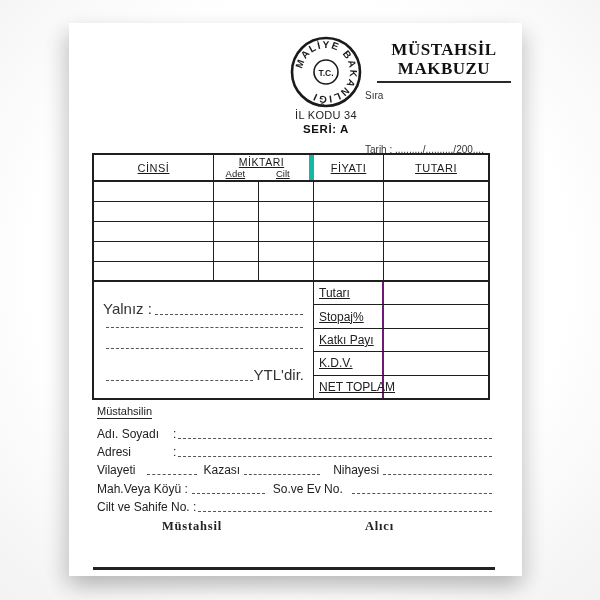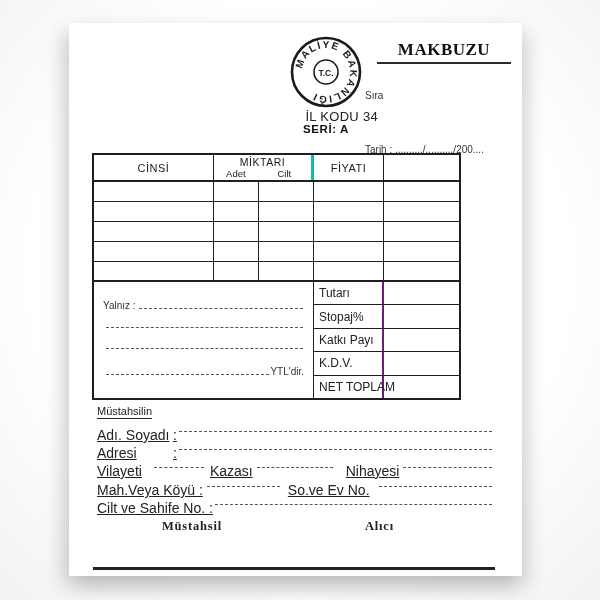--- a/index.html
+++ b/index.html
@@ -10,85 +10,85 @@
     color:#1a1a1a;
   }
   .page{
     position:absolute;left:69px;top:23px;width:453px;height:553px;
     background:#ffffff;
     box-shadow:0 10px 22px rgba(0,0,0,.16), -9px 9px 18px rgba(0,0,0,.08), 9px 9px 18px rgba(0,0,0,.06);
   }
 
   
   .seal-svg{position:absolute;left:220px;top:12px;}
-  .il-kodu{position:absolute;left:205px;top:86px;width:104px;text-align:right;
-    font-size:13px;letter-spacing:.3px;color:#222;}
+  .il-kodu{position:absolute;left:205px;top:86px;width:104px;text-align:center;
+    font-size:11px;letter-spacing:.3px;color:#222;}
   .seri{position:absolute;left:205px;top:100px;width:104px;text-align:center;
     font-size:11.5px;font-weight:bold;letter-spacing:.6px;color:#111;}
 
   
   .title-block{
     position:absolute;left:308px;top:17px;width:134px;text-align:center;
     font-family:"Liberation Serif", serif;font-weight:bold;font-size:17px;line-height:19px;
     letter-spacing:.5px;color:#111;
     padding-bottom:3px;border-bottom:2px solid #2a2a2a;
   }
   .sira{position:absolute;left:296px;top:67px;font-size:10px;color:#333;}
   .tarih{position:absolute;left:296px;top:121px;font-size:10px;color:#333;white-space:nowrap;}
 
   
   .tbl{
-    position:absolute;left:23px;top:130px;width:369px;height:247px;
+    position:absolute;left:23px;top:130px;width:398px;height:247px;
     border:2px solid #1f1f1f;box-sizing:border-box;
-    display:flex;flex-direction:column;font-size:11px;
+    display:flex;flex-direction:column;font-size:11px;text-decoration:underline;
   }
   .tbl *{box-sizing:border-box;}
   .thead{display:flex;height:27px;border-bottom:2px solid #1f1f1f;flex:none;}
   .hc{display:flex;align-items:center;justify-content:center;letter-spacing:.5px;}
   .hc-cinsi{width:120px;border-right:1px solid #1f1f1f;}
-  .hc-miktari{width:100px;border-right:3px solid #14b8a6;display:flex;flex-direction:column;align-items:stretch;justify-content:flex-start;padding-top:1px;}
+  .hc-miktari{width:100px;border-right:5px solid #14b8a6;display:flex;flex-direction:column;align-items:stretch;justify-content:flex-start;padding-top:1px;}
   .hc-miktari .mik-top{text-align:center;font-size:10.5px;letter-spacing:.5px;line-height:12px;}
   .hc-miktari .mik-sub{display:flex;font-size:9.5px;line-height:11px;}
   .hc-miktari .mik-sub span{display:block;text-align:center;}
   .sub-adet{width:45px;}
   .sub-kilo{width:55px;}
   .hc-fiyati{width:70px;border-right:1px solid #1f1f1f;}
   .hc-tutari{flex:1;}
 
   .brow{display:flex;height:20px;border-bottom:1px solid #1f1f1f;flex:none;}
   .brow.last{border-bottom:2px solid #1f1f1f;}
   .bc{height:100%;}
   .bc1{width:120px;border-right:1px solid #1f1f1f;}
   .bc2{width:45px;border-right:1px solid #1f1f1f;}
   .bc3{width:55px;border-right:1px solid #1f1f1f;}
   .bc4{width:70px;border-right:1px solid #1f1f1f;}
   .bc5{flex:1;}
 
   .summary{flex:1;display:flex;}
-  .yalniz-box{width:220px;border-right:1px solid #1f1f1f;position:relative;font-size:10px;color:#333;}
+  .yalniz-box{width:220px;border-right:1px solid #1f1f1f;position:relative;font-size:15px;color:#333;}
   .yline{position:absolute;left:9px;right:9px;display:flex;align-items:flex-end;white-space:nowrap;}
   .yline .dash{flex:1;border-bottom:1px dashed #555;height:4px;margin:0 1px 2px 3px;}
   .yl1{top:18px;}
   .yl2{top:42px;}
   .yl3{top:63px;}
   .yl4{top:84px;}
   .totals-col{flex:1;display:flex;flex-direction:column;}
   .trow{flex:1;display:flex;border-bottom:1px solid #1f1f1f;}
   .trow:last-child{border-bottom:none;}
   .tlabel{width:70px;border-right:2px solid #701a75;display:flex;align-items:center;padding-left:5px;font-size:12px;color:#222;white-space:nowrap;}
   .tval{flex:1;}
 
   
   .sec-title{
     position:absolute;left:28px;top:382px;font-size:11px;color:#222;
     border-bottom:1px solid #222;padding-bottom:1px;
   }
   .frow{
     position:absolute;left:28px;width:395px;height:14px;
-    display:flex;align-items:flex-start;font-size:14px;color:#222;white-space:nowrap;text-decoration:underline;
+    display:flex;align-items:flex-end;font-size:12px;color:#222;white-space:nowrap;
   }
   .frow .dash{border-bottom:1px dashed #555;height:4px;margin-bottom:2px;}
   .frow .fill{flex:1;}
   .fr1{top:404px;} .fr2{top:422px;} .fr3{top:440px;} .fr4{top:459px;} .fr5{top:477px;}
   .lab-w{width:76px;display:inline-block;}
   .colon{margin-right:2px;}
 
   .sig{
     position:absolute;top:496px;font-family:"Liberation Serif", serif;
     font-weight:bold;font-size:12.5px;letter-spacing:.8px;color:#222;
@@ -111,36 +111,38 @@
     <circle cx="37" cy="37" r="12" fill="none" stroke="#1a1a1a" stroke-width="1.6"></circle>
     <text id="seal-center-text" x="37" y="40.5" text-anchor="middle" font-family="Liberation Sans, sans-serif" font-size="8.5" font-weight="bold" fill="#1a1a1a">T.C.</text>
     <text font-family="Liberation Sans, sans-serif" font-size="10" font-weight="bold" letter-spacing="1.6" fill="#1a1a1a">
       <textPath id="seal-ring-text" href="#ringpath" startOffset="3">MALİYE BAKANLIĞI</textPath>
     </text>
   </svg>
   <div class="il-kodu">İL KODU 34</div>
   <div class="seri">SERİ: A</div>
 
   <div class="title-block">
+    <div>MÜSTAHSİL</div>
     <div>MAKBUZU</div>
   </div>
   <div class="sira">Sıra</div>
   <div class="tarih">Tarih : ........../........../200....</div>
 
   <div class="tbl">
     <div class="thead">
       <div class="hc hc-cinsi">CİNSİ</div>
       <div class="hc-miktari">
         <div class="mik-top">MİKTARI</div>
         <div class="mik-sub">
           <span class="sub-adet">Adet</span>
           <span class="sub-kilo">Cilt</span>
         </div>
       </div>
       <div class="hc hc-fiyati">FİYATI</div>
+      <div class="hc hc-tutari">TUTARI</div>
     </div>
 
     <div class="brow">
       <div class="bc bc1"></div>
         <div class="bc bc2"></div>
         <div class="bc bc3"></div>
         <div class="bc bc4"></div>
         <div class="bc bc5"></div>
     </div>
     <div class="brow">

